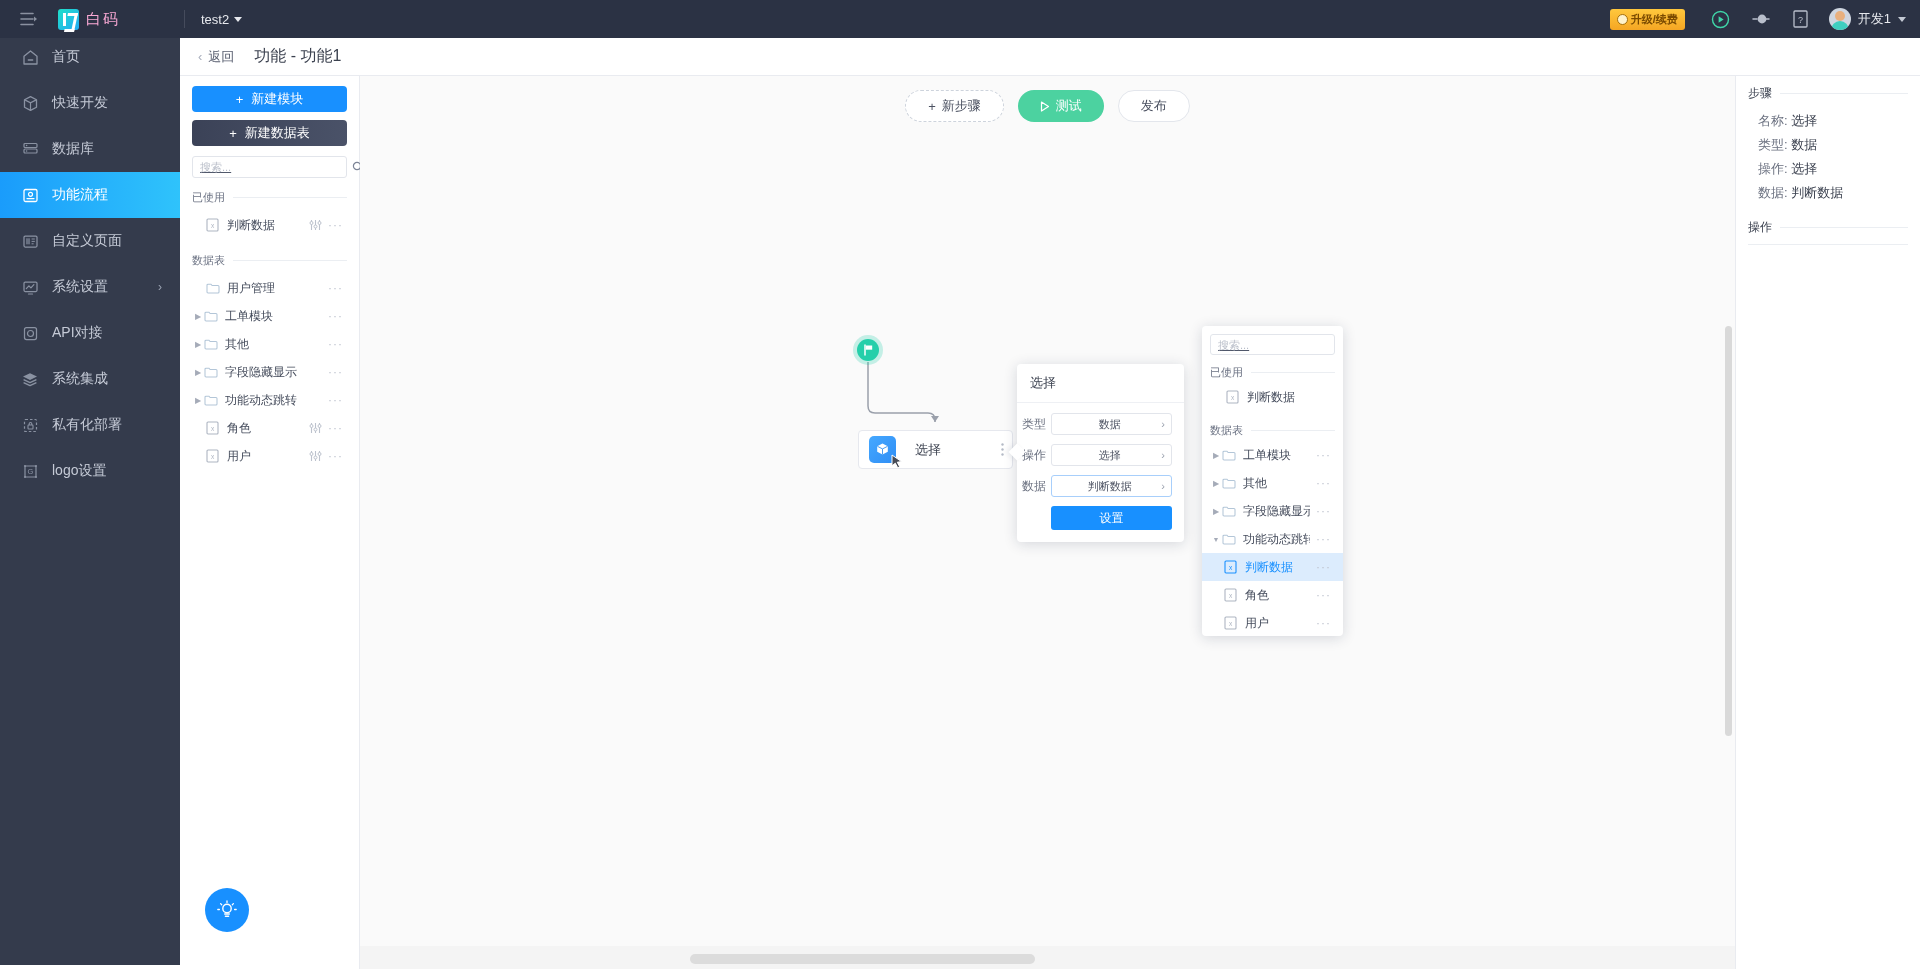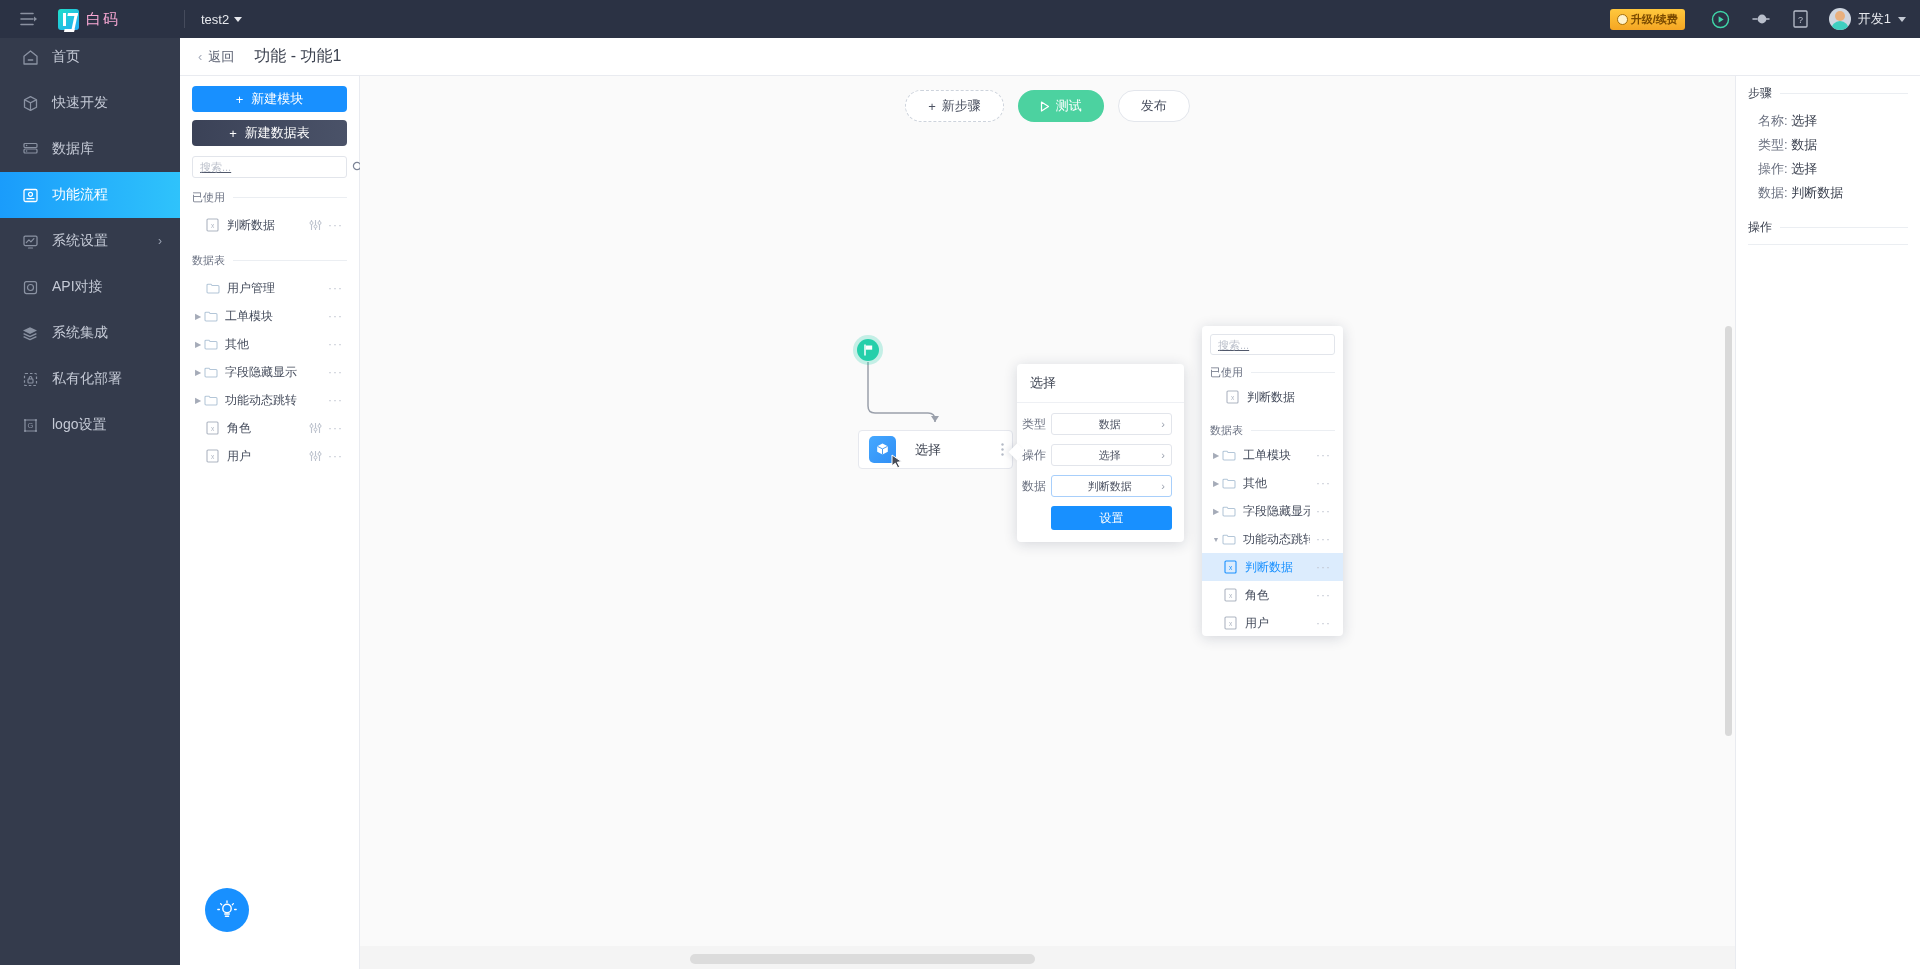--- a/index.html
+++ b/index.html
@@ -395,20 +395,30 @@
       <span class="nav-ico">
         <svg width="17" height="17" viewBox="0 0 17 17" fill="none">
           <rect x="2" y="2.5" width="13" height="12" rx="1.5" stroke="#ffffff" stroke-width="1.3"></rect>
           <circle cx="8.5" cy="7.3" r="2" stroke="#ffffff" stroke-width="1.2"></circle>
           <path d="M5 11.6h7" stroke="#ffffff" stroke-width="1.2" stroke-linecap="round"></path>
         </svg>
       </span>
       <span>功能流程</span>
     </div>
 
+    <div class="nav-item">
+      <span class="nav-ico">
+        <svg width="17" height="17" viewBox="0 0 17 17" fill="none">
+          <rect x="2" y="3" width="13" height="11" rx="1.2" stroke="#9aa2b2" stroke-width="1.25"></rect>
+          <rect x="4" y="5.3" width="4" height="6" fill="#9aa2b2" opacity=".6"></rect>
+          <path d="M9.6 6h3.2M9.6 8.4h3.2M9.6 10.8h2" stroke="#9aa2b2" stroke-width="1"></path>
+        </svg>
+      </span>
+      <span>自定义页面</span>
+    </div>
 
     <div class="nav-item">
       <span class="nav-ico">
         <svg width="17" height="17" viewBox="0 0 17 17" fill="none">
           <rect x="2" y="3" width="13" height="9.5" rx="1.2" stroke="#9aa2b2" stroke-width="1.25"></rect>
           <path d="M4.3 9.6l2.6-2.8 2 2 3-3.2" stroke="#9aa2b2" stroke-width="1.2" stroke-linecap="round" stroke-linejoin="round"></path>
           <path d="M6.5 15h4" stroke="#9aa2b2" stroke-width="1.2" stroke-linecap="round"></path>
         </svg>
       </span>
       <span>系统设置</span>

